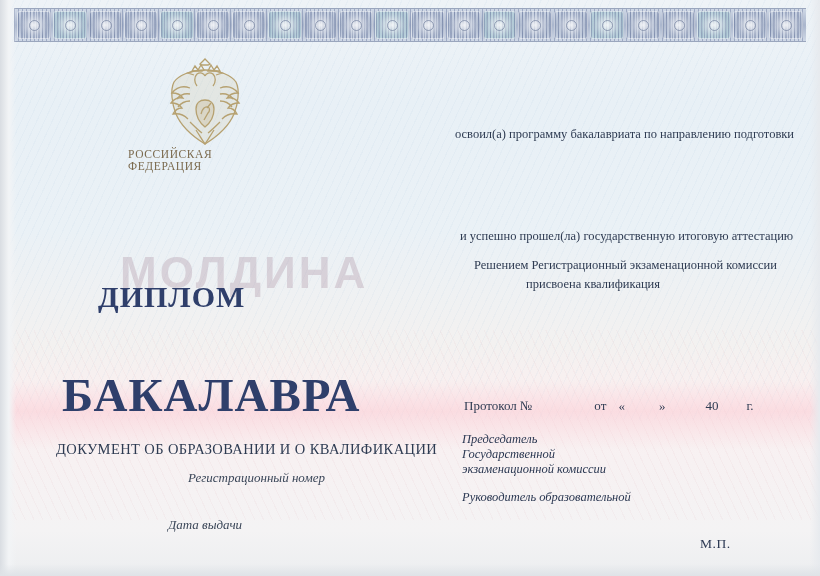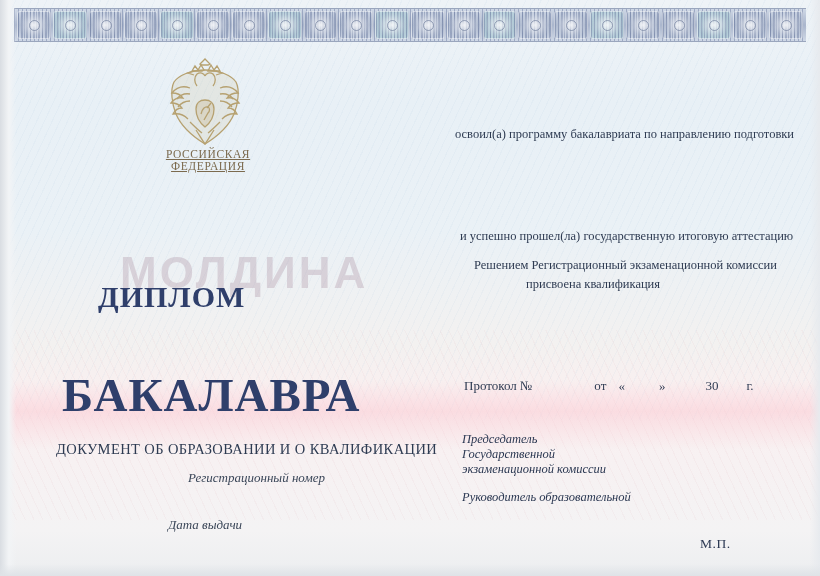--- a/index.html
+++ b/index.html
@@ -130,26 +130,24 @@
     width: 110px;
     height: 95px;
   }
   .emblem svg { display: block; }
 
   .emblem-caption {
     position: absolute;
     left: 128px;
     top: 148px;
     width: 160px;
-    text-align: center;
     font-family: "Liberation Serif", serif;
     font-size: 11.5px;
     letter-spacing: 0.6px;
     color: #7b6a4e;
-    text-decoration: underline;
   }
 
   
   .title-1, .title-2 {
     position: absolute;
     font-family: "Liberation Serif", serif;
     font-weight: bold;
     color: #2f3f6b;
     letter-spacing: 1px;
     white-space: nowrap;
@@ -202,21 +200,21 @@
   .protocol {
     position: absolute;
     left: 464px;
     top: 378px;
     font-size: 13px;
     color: #2e3b52;
     white-space: nowrap;
   }
   .protocol span { display: inline-block; }
   .p-no { }
-  .p-ot { margin-left: 62px; }
+  .p-ot { margin-left: 62px; margin-top: 20px; }
   .p-q1 { margin-left: 12px; }
   .p-q2 { margin-left: 34px; }
   .p-yr { margin-left: 40px; }
   .p-g  { margin-left: 28px; }
 
   
   .sig {
     position: absolute;
     font-style: italic;
     font-size: 12.5px;
@@ -330,21 +328,21 @@
   <div class="doc-kind">ДОКУМЕНТ ОБ ОБРАЗОВАНИИ И О КВАЛИФИКАЦИИ</div>
   <div class="reg-num">Регистрационный номер</div>
   <div class="issue-date">Дата выдачи</div>
 
   <div class="r-line r2">освоил(а) программу бакалавриата по направлению подготовки</div>
   <div class="r-line r3">и успешно прошел(ла) государственную итоговую аттестацию</div>
   <div class="r-line r4">Решением Регистрационный экзаменационной комиссии</div>
   <div class="r-line r5">присвоена квалификация</div>
 
   <div class="protocol">
-    <span class="p-no">Протокол №</span><span class="p-ot">от</span><span class="p-q1">«</span><span class="p-q2">»</span><span class="p-yr">30</span><span class="p-g">г.</span>
+    <span class="p-no">Протокол №</span><span class="p-ot">от</span><span class="p-q1">«</span><span class="p-q2">»</span><span class="p-yr">40</span><span class="p-g">г.</span>
   </div>
 
   <div class="sig sig-1">
     <div>Председатель</div>
     <div>Государственной</div>
     <div>экзаменационной комиссии</div>
   </div>
 
   <div class="sig sig-2">
     <div>Руководитель образовательной</div>

